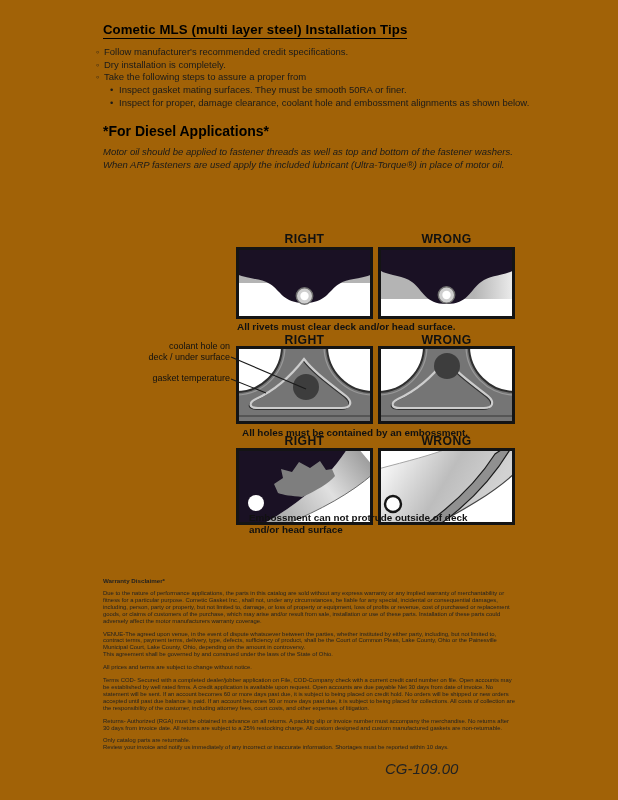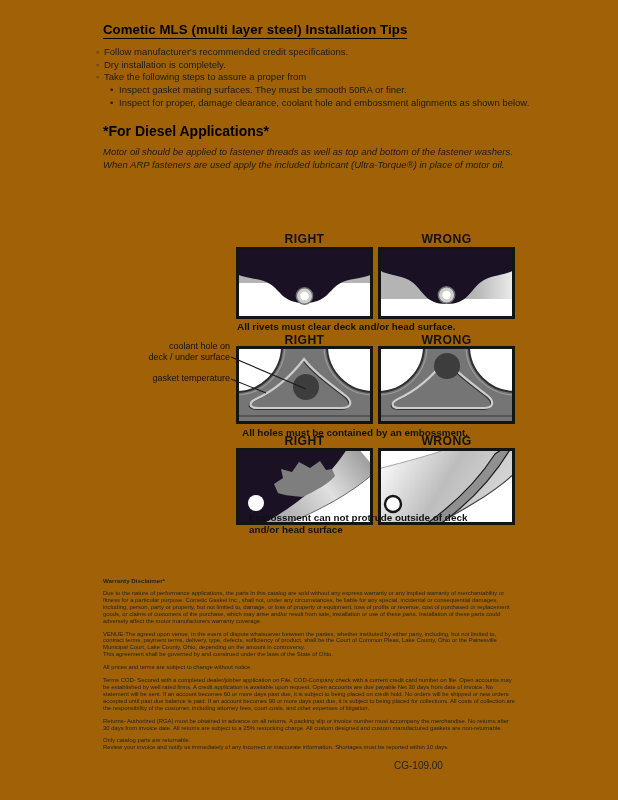--- a/index.html
+++ b/index.html
@@ -26,21 +26,21 @@
   .pair-head div{width:137px;text-align:center;font-size:12.2px;font-weight:600;letter-spacing:.4px;color:#111;}
   .pair-boxes{position:absolute;width:280px;display:flex;gap:5px;}
   .pair-boxes svg{display:block;}
   .caption{position:absolute;font-size:9.9px;font-weight:600;color:#111;white-space:pre-line;line-height:12px;}
   .diag-label{position:absolute;font-size:9px;line-height:10.8px;color:#111;text-align:right;white-space:pre-line;}
   .leader-lines{position:absolute;left:228px;top:350px;pointer-events:none;}
   
   .disclaimer{position:absolute;left:103px;top:577px;width:414px;color:#222;}
   .disclaimer h3{font-size:6.2px;margin:0 0 6px 0;font-weight:bold;}
   .disclaimer p{font-size:5.9px;line-height:6.9px;margin:0 0 6px 0;white-space:pre-line;}
-  .footer-code{position:absolute;left:394px;top:760px;font-size:10px;color:#222;}
+  .footer-code{position:absolute;left:385px;top:760px;font-size:15px;color:#222;font-style:italic;}
 </style>
 </head>
 <body>
 
 <div class="page">
 
   <div class="content">
     <h1 class="title">Cometic MLS (multi layer steel) Installation Tips</h1>
 
     <div class="tips">

